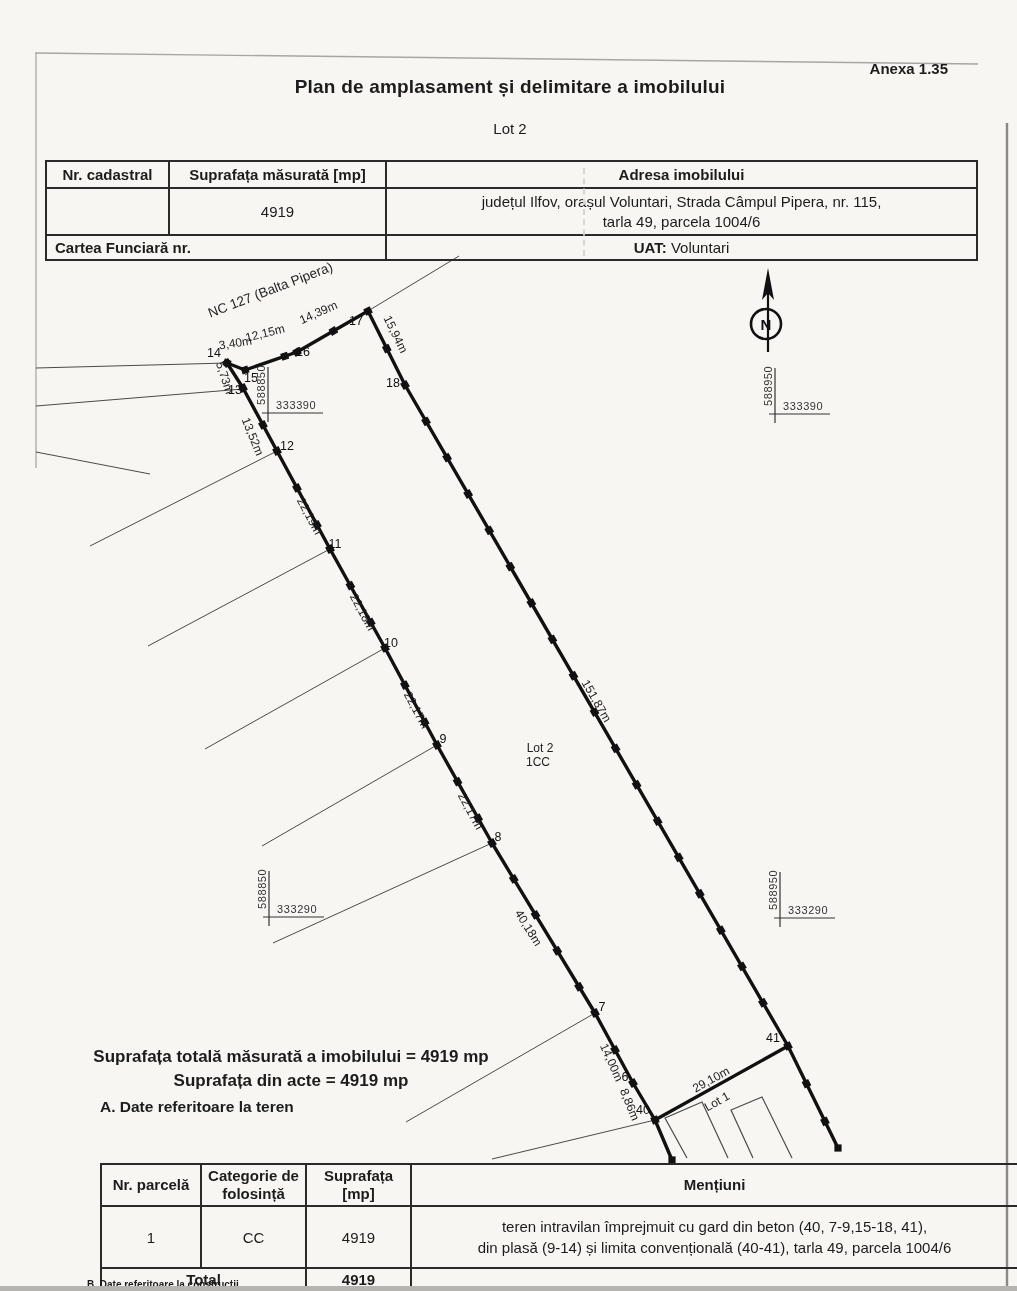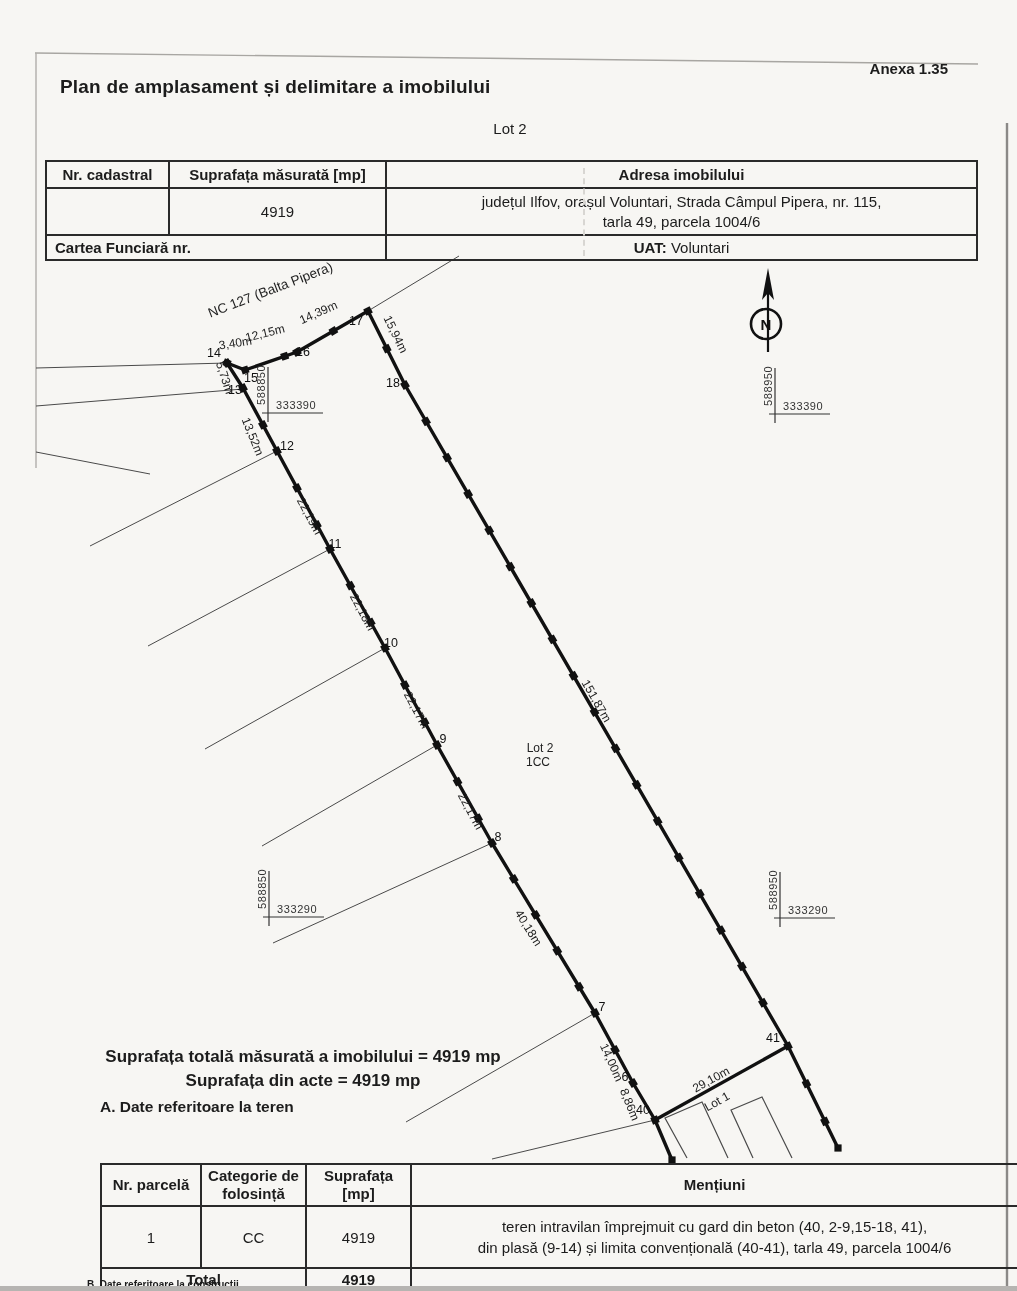--- a/index.html
+++ b/index.html
@@ -4,34 +4,34 @@
 <style>
   html,body{margin:0;padding:0;}
   body{
     width:1017px;height:1291px;position:relative;overflow:hidden;
     background:#f7f6f3;
     font-family:"Liberation Sans",sans-serif;color:#1c1c1c;
   }
   .page{position:absolute;left:0;top:0;width:990px;height:1291px;z-index:1;}
   #plan-svg{position:absolute;left:0;top:0;z-index:0;}
   .annex{position:absolute;top:60px;right:42px;font-size:15px;font-weight:bold;}
-  .title{position:absolute;top:76px;left:60px;width:900px;font-size:19px;font-weight:bold;letter-spacing:.2px;}
+  .title{position:absolute;top:76px;left:60px;width:900px;text-align:center;font-size:19px;font-weight:bold;letter-spacing:.2px;}
   .subtitle{position:absolute;top:100px;left:60px;width:900px;text-align:center;font-size:15px;}
   .lotline{position:absolute;top:120px;left:60px;width:900px;text-align:center;font-size:15px;}
   table{border-collapse:collapse;table-layout:fixed;padding-left:20px;}
   td{border:2px solid #2a2a2a;font-size:15px;padding:1px 6px;vertical-align:middle;}
   .top-table{position:absolute;left:45px;top:160px;width:931px;background:transparent;}
   .top-table .hdr{font-weight:bold;text-align:center;}
   .top-table .num{text-align:center;}
   .top-table .addr{text-align:center;line-height:20px;}
   .cf{font-weight:bold;text-align:left;padding-left:8px;margin-left:44px;}
   .uat{text-align:center;}
   .uat b{font-weight:bold;}
   .scan-dash{position:absolute;left:583px;top:168px;height:88px;width:0;border-left:2px dashed #d8d6d2;}
-  .summary{position:absolute;left:88px;top:1045px;width:430px;text-align:center;font-size:17px;font-weight:bold;line-height:24px;}
+  .summary{position:absolute;left:76px;top:1045px;width:430px;text-align:center;font-size:17px;font-weight:bold;line-height:24px;}
   .section-a{position:absolute;left:100px;top:1098px;font-size:15.5px;font-weight:bold;}
   .land-table{position:absolute;left:58px;top:1163px;width:917px;margin-left:42px;}
   .land-table .hdr{font-weight:bold;text-align:center;line-height:18px;padding:2px;}
   .land-table .c{text-align:center;}
   .land-table .ment{text-align:center;line-height:21px;}
   .land-table .total td{font-weight:bold;text-align:center;}
   .section-b{position:absolute;left:87px;top:1277px;height:11px;overflow:hidden;font-size:10px;font-weight:bold;line-height:15px;}
   .bottom-band{position:absolute;left:0;top:1286px;width:1017px;height:5px;background:#b6b4b1;z-index:2;}
   .t-dist{font-size:12px;fill:#1d1d1d;}
   .t-pt{font-size:12.5px;fill:#111;}
@@ -224,21 +224,21 @@
       <td class="hdr">Nr. parcelă</td>
       <td class="hdr">Categorie de folosință</td>
       <td class="hdr">Suprafața [mp]</td>
       <td class="hdr">Mențiuni</td>
     </tr>
     <tr style="height:62px">
       <td class="c">1</td>
       <td class="c">CC</td>
       <td class="c">4919</td>
       <td class="ment">
-        <div>teren intravilan împrejmuit cu gard din beton (40, 2-9,15-18, 41),</div>
+        <div>teren intravilan împrejmuit cu gard din beton (40, 7-9,15-18, 41),</div>
         <div>din plasă (9-14) și limita convențională (40-41), tarla 49, parcela 1004/6</div>
       </td>
     </tr>
     <tr class="total" style="height:22px">
       <td colspan="2">Total</td>
       <td>4919</td>
       <td></td>
     </tr>
   </tbody>
     </table>

